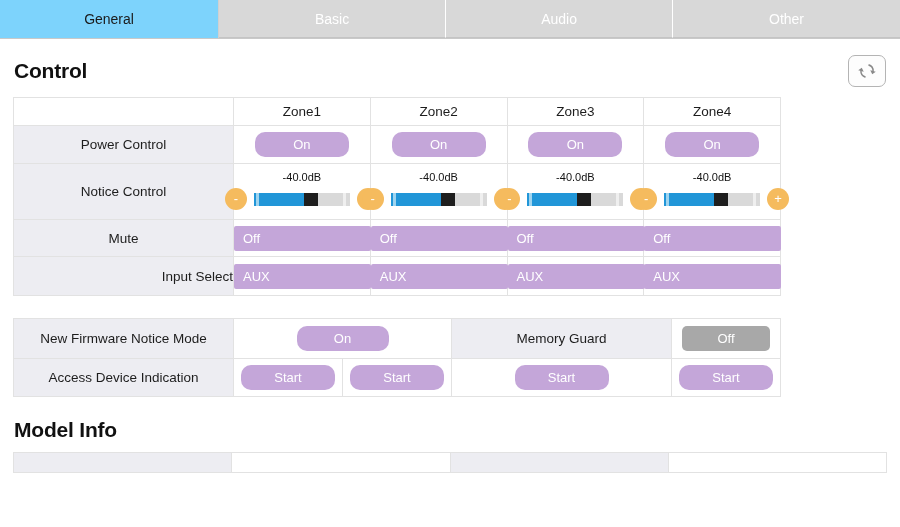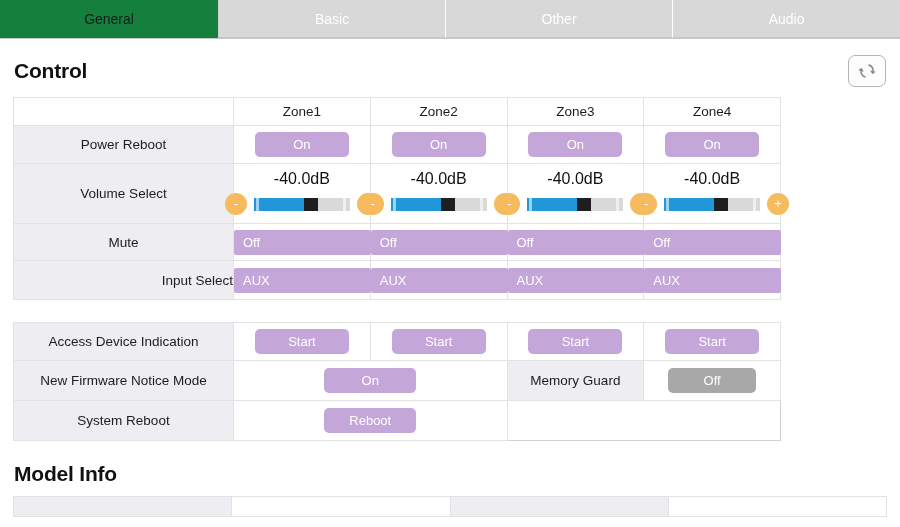--- a/index.html
+++ b/index.html
@@ -17,21 +17,21 @@
     background: #ffffff;
     border-bottom: 1px solid #c9c9c9;
   }
   .tab {
     display: flex; align-items: center; justify-content: center;
     font-size: 14px;
     border-right: 1px solid #ffffff;
     position: relative;
   }
   .tab.active {
-    background: #15803d;
+    background: #7dd3fc;
     color: #1a1a1a;
     width: 222px;
     border-right: 1px solid #d0d0d0;
   }
   .tab.inactive {
     background: #d8d8d8;
     color: #ffffff;
     width: 230px;
     border-right: 1px solid #ffffff;
     border-bottom: 1px solid #c4c4c4;
@@ -89,38 +89,38 @@
   }
   .cell { background: #ffffff; text-align: center; vertical-align: middle; }
 
   
   .btn {
     display: inline-block;
     background: #c4a6d9;
     color: #ffffff;
     font-size: 13px;
     border: none;
-    border-radius: 5px;
+    border-radius: 10px;
     text-align: center;
     line-height: 25px;
     height: 25px;
   }
   .btn-sm { width: 94px; }
   .btn-wide {
     width: 137px;
     text-align: left;
     padding-left: 9px;
     border-radius: 2px;
   }
   .btn-gray { background: #a8a8a8; width: 88px; border-radius: 5px; }
   .btn-mid { width: 92px; }
 
   
   .vol-wrap { padding: 6px 0 8px 0; }
-  .vol-val { font-size: 16px; color: #111; margin-bottom: 5px; }
+  .vol-val { font-size: 11px; color: #111; margin-bottom: 5px; }
   .vol-row {
     display: flex; align-items: center; justify-content: center;
     gap: 7px;
   }
   .rnd {
     width: 22px; height: 22px;
     border-radius: 50%;
     background: #f5bb5e;
     color: #ffffff;
     font-size: 13px; line-height: 22px; text-align: center;
@@ -173,24 +173,24 @@
 <body>
 
 <div class="tabbar">
   <div class="tab active">
     <span>General</span>
   </div>
   <div class="tab inactive">
     <span>Basic</span>
   </div>
   <div class="tab inactive">
+    <span>Audio</span>
+  </div>
+  <div class="tab inactive">
     <span>Other</span>
-  </div>
-  <div class="tab inactive">
-    <span>Audio</span>
   </div>
 </div>
 
 <div class="page">
 
   <div class="section-head">
     <div class="section-title">Control</div>
     <div class="refresh-btn">
       <svg width="20" height="20" viewBox="0 0 24 24">
         <path d="M12 5.5 A6.5 6.5 0 0 1 18.2 10.2 L15.6 10.2 L19 14.2 L22.4 10.2 L20 10.2 A8.6 8.6 0 0 0 12 3.4 Z" fill="#8a8a8a" transform="rotate(14 12 12)"></path>
@@ -203,37 +203,37 @@
     <tbody>
         <tr>
       <td class="lbl zonehead" style="background:#fff;"></td>
       <td class="zonehead">Zone1</td>
       <td class="zonehead">Zone2</td>
       <td class="zonehead">Zone3</td>
       <td class="zonehead">Zone4</td>
     </tr>
 
     <tr>
-      <td class="lbl" style="height:38px;">Power Reboot</td>
+      <td class="lbl" style="height:38px;">Power Control</td>
       <td class="cell">
         <span class="btn btn-sm">On</span>
       </td>
       <td class="cell">
         <span class="btn btn-sm">On</span>
       </td>
       <td class="cell">
         <span class="btn btn-sm">On</span>
       </td>
       <td class="cell">
         <span class="btn btn-sm">On</span>
       </td>
     </tr>
 
     <tr>
-      <td class="lbl" style="height:56px;">Volume Select</td>
+      <td class="lbl" style="height:56px;">Notice Control</td>
 
       <td class="cell">
         <div class="vol-wrap">
           <div class="vol-val">-40.0dB</div>
           <div class="vol-row">
             <span class="rnd">-</span>
             <span class="slider">
               <span class="fill" style="width: 55%;"></span>
               <span class="tick-l"></span>
               <span class="thumb" style="left: 52%;"></span>
@@ -325,54 +325,46 @@
       </td>
     </tr>
   </tbody>
     </table>
 
   <div class="spacer-18"></div>
 
   <table class="tbl">
     <tbody>
         <tr>
-      <td class="lbl" style="height:38px;">Access Device Indication</td>
-      <td class="cell">
-        <span class="btn btn-sm">Start</span>
-      </td>
-      <td class="cell">
-        <span class="btn btn-sm">Start</span>
-      </td>
-      <td class="cell">
-        <span class="btn btn-sm">Start</span>
-      </td>
-      <td class="cell">
-        <span class="btn btn-sm">Start</span>
-      </td>
-    </tr>
-
-    <tr>
       <td class="lbl" style="height:40px;">New Firmware Notice Mode</td>
       <td class="cell" colspan="2">
         <span class="btn btn-mid">On</span>
       </td>
       <td class="lbl">Memory Guard</td>
       <td class="cell">
         <span class="btn btn-gray">Off</span>
       </td>
     </tr>
 
     <tr>
-      <td class="lbl" style="height:40px;">System Reboot</td>
-      <td class="cell" colspan="2">
-        <span class="btn btn-mid">Reboot</span>
-      </td>
-      <td style="border:none;background:#fff;"></td>
-      <td style="border:none;background:#fff;"></td>
-    </tr>
+      <td class="lbl" style="height:38px;">Access Device Indication</td>
+      <td class="cell">
+        <span class="btn btn-sm">Start</span>
+      </td>
+      <td class="cell">
+        <span class="btn btn-sm">Start</span>
+      </td>
+      <td class="cell">
+        <span class="btn btn-sm">Start</span>
+      </td>
+      <td class="cell">
+        <span class="btn btn-sm">Start</span>
+      </td>
+    </tr>
+
   </tbody>
     </table>
 
   <div class="spacer-10"></div>
 
   <div class="section-head" style="padding:8px 14px 10px 14px;">
     <div class="section-title">Model Info</div>
   </div>
 
   <table class="modelinfo-tbl">

